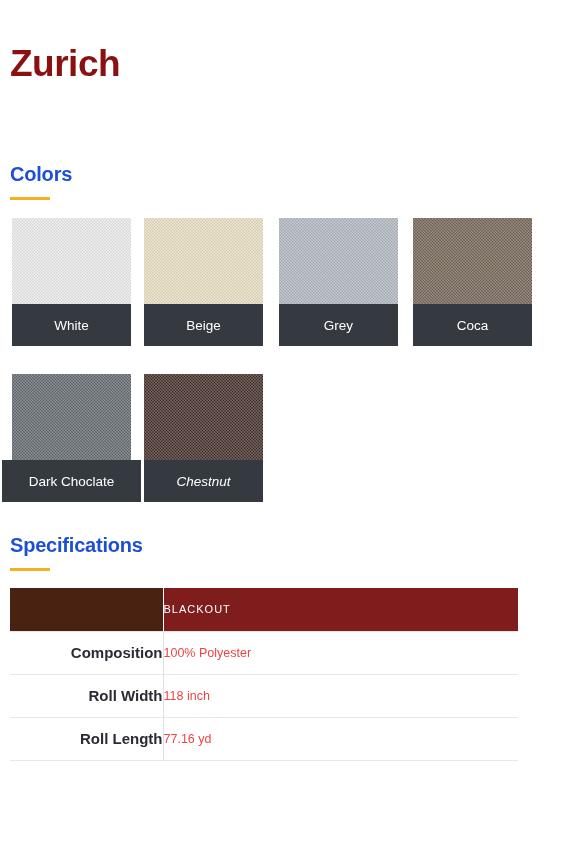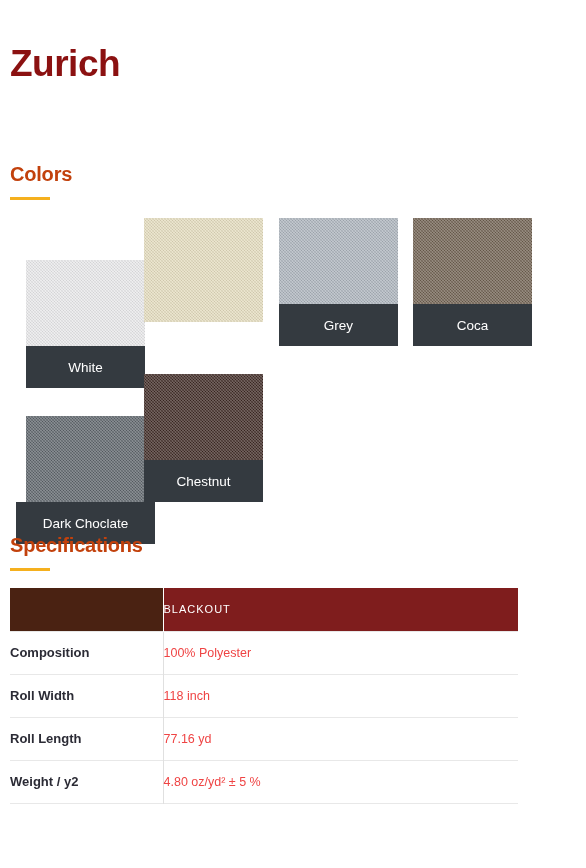--- a/index.html
+++ b/index.html
@@ -29,21 +29,21 @@
     font-weight: 700;
     letter-spacing: -0.5px;
     color: #8b1111;
     line-height: 1.1;
   }
 
   
   .section-heading {
     font-size: 20px;
     font-weight: 700;
-    color: #c2410c;
+    color: #1d4ed8;
     letter-spacing: -0.2px;
     line-height: 1.2;
   }
   .heading-rule {
     width: 40px;
     height: 3px;
     background: #f5b01e;
     margin-top: 11px;
   }
 
@@ -57,21 +57,21 @@
     top: 218px;
     width: 566px;
   }
   .swatch-row { position: relative; height: 156px; }
 
   .swatch {
     position: absolute;
     top: 0;
     width: 119px;
   }
-  .swatch-col-0 { left: 16px; margin-top: 42px; }
+  .swatch-col-0 { left: 2px; }
   .swatch-col-1 { left: 134px; }
   .swatch-col-2 { left: 269px; }
   .swatch-col-3 { left: 403px; }
 
   .swatch-tile {
     position: relative;
     width: 119px;
     height: 104px;
     background-color: #dddddd;
     background-image:
@@ -129,22 +129,23 @@
     text-align: left;
     padding-left: 12px;
   }
 
   .spec-table tbody tr { border-bottom: 1px solid #e8e8e8; }
   .spec-table tbody tr:first-child td { border-top: 1px solid #e8e8e8; }
 
   .spec-label {
     width: 153px;
     height: 43px;
+    text-align: right;
     padding-right: 14px;
-    font-size: 13px;
+    font-size: 15px;
     font-weight: 700;
     color: #2b2b35;
     border-right: 1px solid #e0e0e0;
   }
   .spec-value {
     height: 43px;
     text-align: left;
     padding-left: 12px;
     font-size: 12.5px;
     font-weight: 400;
@@ -167,20 +168,21 @@
 
     <div class="swatch-row row-1">
 
       <div class="swatch swatch-col-0">
         <div class="swatch-tile" id="tile-0" style="background-color: rgb(230, 230, 232);"></div>
         <div class="swatch-label" style="background: rgb(52, 58, 64);">White</div>
       </div>
 
       <div class="swatch swatch-col-1">
         <div class="swatch-tile" id="tile-1" style="background-color: rgb(226, 218, 187);"></div>
+        <div class="swatch-label" style="background: rgb(52, 58, 64);">Beige</div>
       </div>
 
       <div class="swatch swatch-col-2">
         <div class="swatch-tile" id="tile-2" style="background-color: rgb(169, 177, 185);"></div>
         <div class="swatch-label" style="background: rgb(52, 58, 64);">Grey</div>
       </div>
 
       <div class="swatch swatch-col-3">
         <div class="swatch-tile" id="tile-3" style="background-color: rgb(107, 92, 76);"></div>
         <div class="swatch-label" style="background: rgb(52, 58, 64);">Coca</div>
@@ -190,21 +192,21 @@
 
     <div class="swatch-row row-2">
 
       <div class="swatch swatch-col-0">
         <div class="swatch-tile" id="tile-4" style="background-color: rgb(90, 97, 103);"></div>
         <div class="swatch-label wide" style="background: rgb(52, 58, 64);">Dark Choclate</div>
       </div>
 
       <div class="swatch swatch-col-1">
         <div class="swatch-tile" id="tile-5" style="background-color: rgb(58, 37, 32);"></div>
-        <div class="swatch-label" style="background: rgb(52, 58, 64);">Chestnut</div>
+        <div class="swatch-label" style="background: rgb(52, 58, 64); font-style: italic;">Chestnut</div>
       </div>
 
     </div>
 
   </div>
 
   <div id="specs-section">
     <div class="section-heading">Specifications</div>
     <div class="heading-rule" style="background: rgb(245, 176, 30);"></div>
   </div>
@@ -222,20 +224,16 @@
         <td class="spec-value">100% Polyester</td>
       </tr>
       <tr>
         <td class="spec-label">Roll Width</td>
         <td class="spec-value">118 inch</td>
       </tr>
       <tr>
         <td class="spec-label">Roll Length</td>
         <td class="spec-value">77.16 yd</td>
       </tr>
-      <tr>
-        <td class="spec-label">Weight / y2</td>
-        <td class="spec-value">4.80 oz/yd² ± 5 %</td>
-      </tr>
     </tbody>
   </table>
 
 </div>
 
 </body></html>

